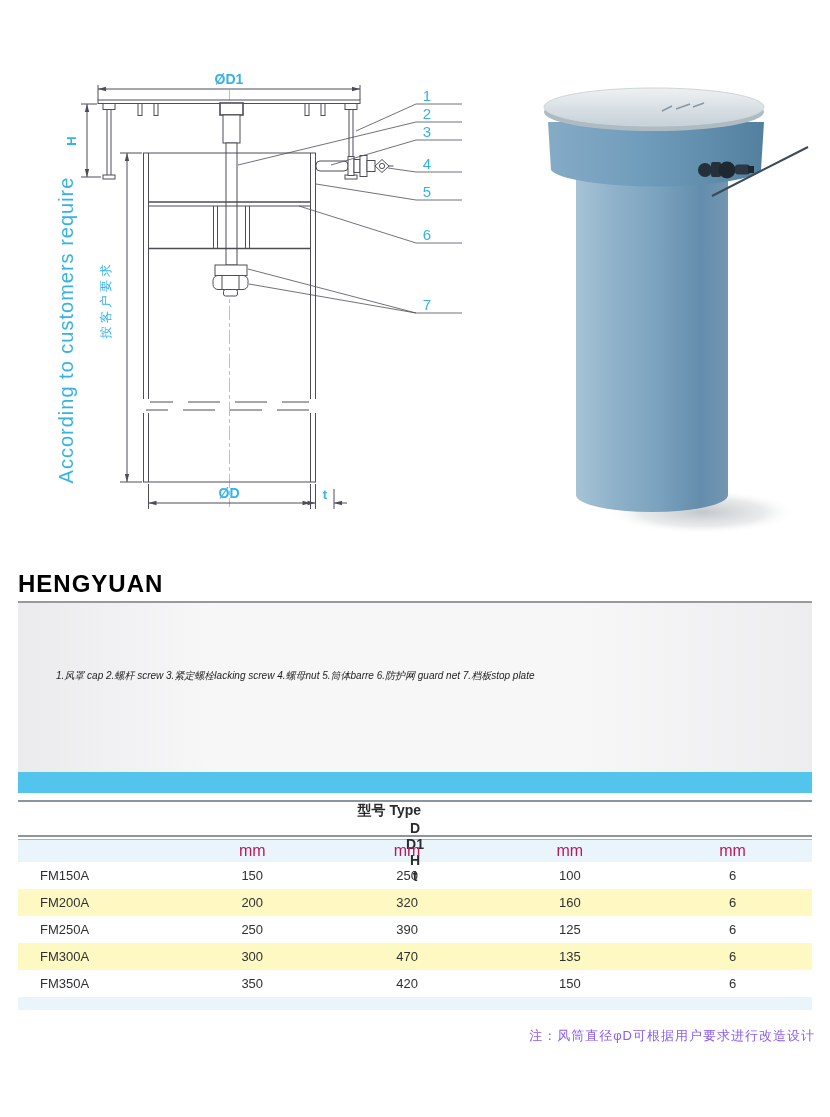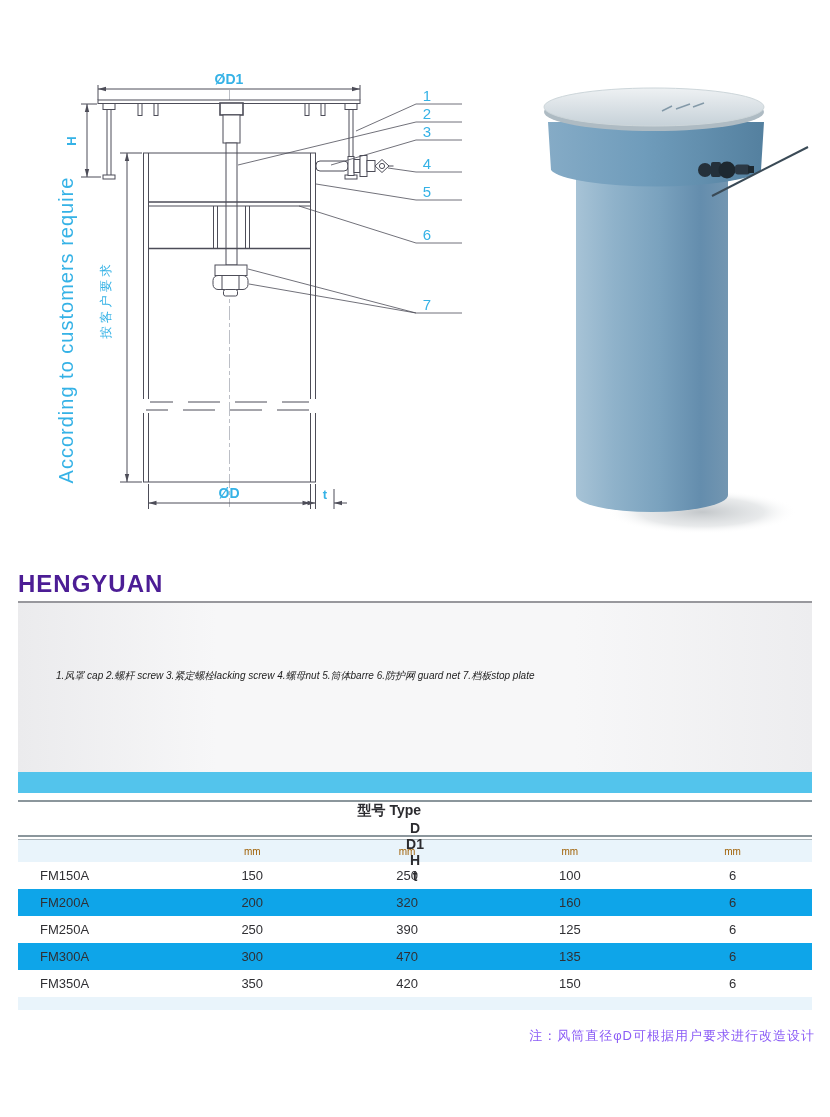--- a/index.html
+++ b/index.html
@@ -7,21 +7,21 @@
     width:830px;height:1117px;position:relative;background:#ffffff;
     font-family:"Liberation Sans",sans-serif;overflow:hidden;
   }
   
   #drawing{position:absolute;left:40px;top:50px;width:430px;height:480px;}
   
   #photo{position:absolute;left:470px;top:40px;width:350px;height:530px;}
   
   .brand{
     position:absolute;left:18px;top:570px;font-size:24px;font-weight:600;
-    color:#4c1d95;letter-spacing:1px;
+    color:#000000;letter-spacing:1px;
   }
   .rule{position:absolute;left:18px;top:601px;width:794px;height:2px;background:#98989d;}
   .panel{
     position:absolute;left:18px;top:603px;width:794px;height:169px;
     background:linear-gradient(90deg,#ebebed,#f7f7f8 25%,#f7f7f8 70%,#ededef);
   }
   .legend{
     position:absolute;left:38px;top:66px;width:710px;font-size:10px;
     color:#1c1c1c;line-height:1.4;font-style:italic;
   }
@@ -29,27 +29,27 @@
   
   .table-wrap{position:absolute;left:18px;top:800px;width:794px;}
   .t-topline{height:2px;background:#8b969c;}
   .t-row{display:flex;align-items:center;}
   .t-header{height:33px;flex-direction:column;}
   .t-sep1{height:2px;background:#8b969c;}
   .t-gap{height:2px;background:#ffffff;}
   .t-sep2{height:1px;background:#aab4ba;}
   .t-units{height:22px;background:#e9f4fb;}
   .t-data{height:27px;}
-  .t-data.alt{background:#0ea5e9;}
+  .t-data.alt{background:#fef9c3;}
   .t-footer{height:13px;background:#e9f4fb;}
   .c{box-sizing:border-box;text-align:center;font-size:13px;color:#303034;}
   .c0{width:20%;text-align:left;padding-left:22px;}
   .c1{width:19%;}.c2{width:20%;}.c3{width:21%;}.c4{width:20%;}
   .t-header .c{font-size:14px;font-weight:600;color:#2b2b2f;}
-  .t-units .c{font-size:10px;color:#a16207;}
+  .t-units .c{font-size:16px;color:#be185d;}
   
   .notes{position:absolute;right:15px;top:1027px;text-align:right;}
   .note-cn{font-size:13px;color:#8b5cf6;letter-spacing:1px;}
   .note-en{font-size:13.5px;color:#111;margin-top:3px;}
 </style>
 </head>
 <body>
 
 <svg id="drawing" viewBox="40 50 430 480" xmlns="http://www.w3.org/2000/svg">
 

